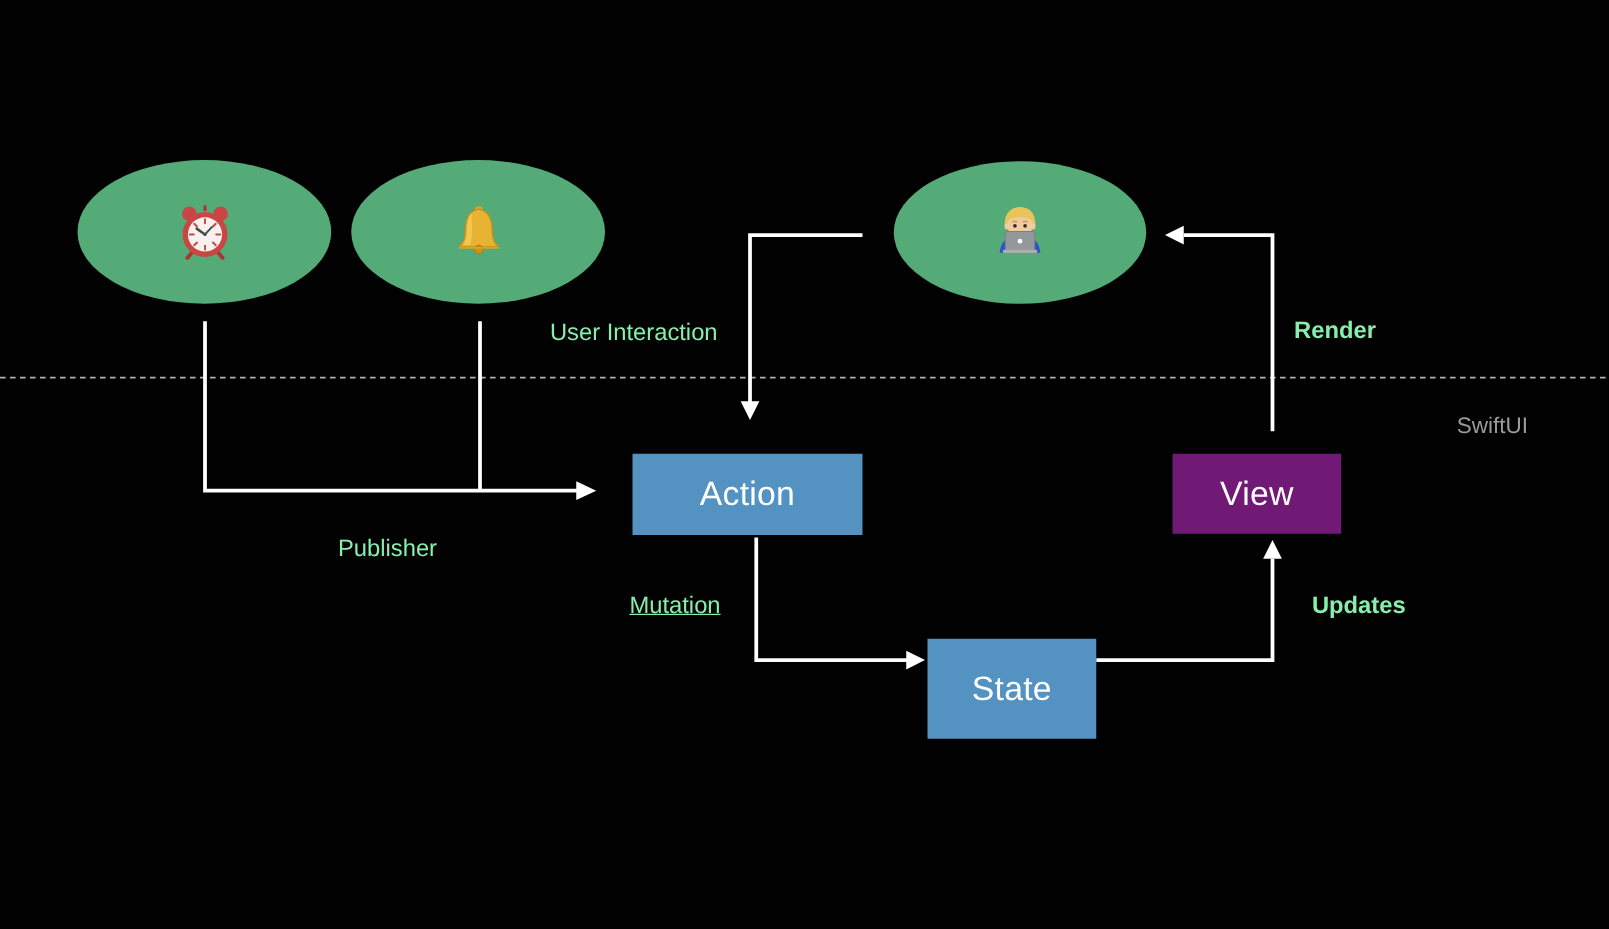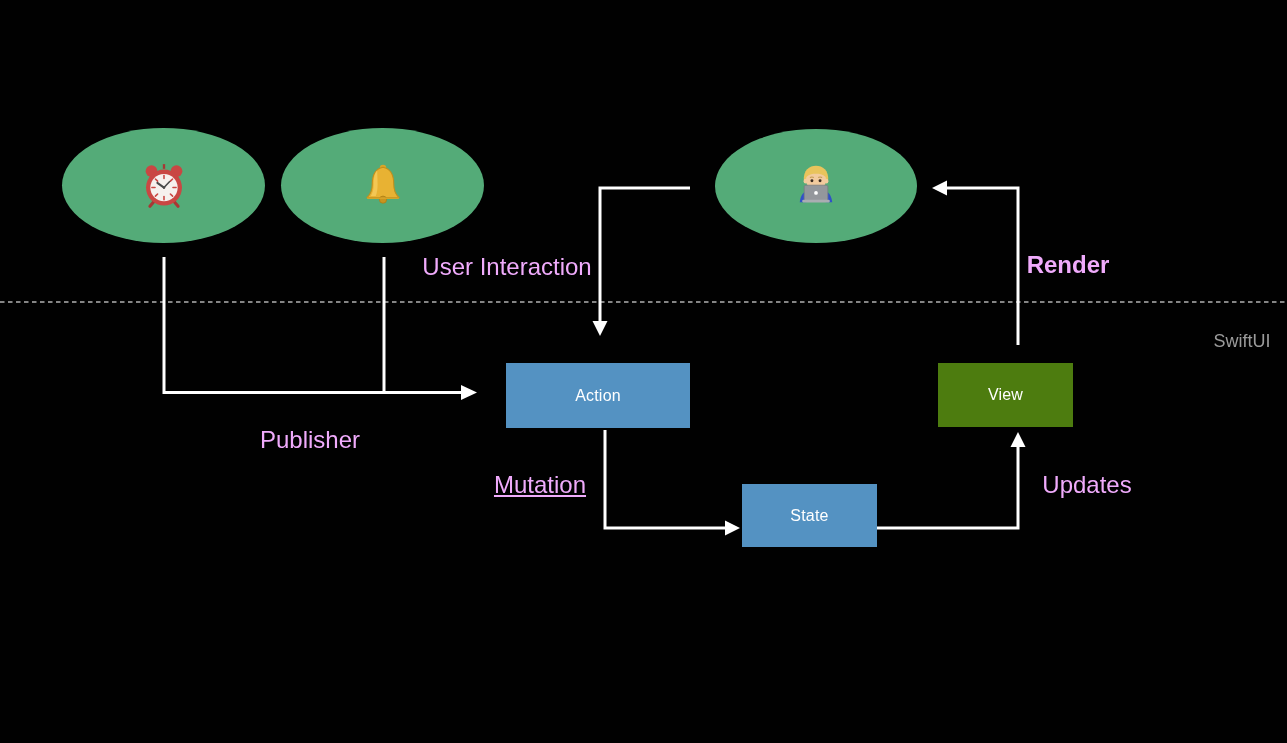--- a/index.html
+++ b/index.html
@@ -14,28 +14,28 @@
   .ellipse{
     position:absolute;
     border-radius:50%;
     display:flex;align-items:center;justify-content:center;
   }
   .node-icon{display:block;}
   .box{
     position:absolute;
     display:flex;align-items:center;justify-content:center;
     color:#fff;
-    font-size:16px;
+    font-size:27px;
     letter-spacing:.2px;
   }
   .edge-label{
     position:absolute;
     transform:translate(-50%,-50%);
-    color:#f0abfc;
-    font-size:24px;
+    color:#86efac;
+    font-size:19px;
     white-space:nowrap;
   }
   .framework-label{
     position:absolute;
     transform:translate(-50%,-50%);
     font-size:18px;
     white-space:nowrap;
   }
 </style>
 </head>
@@ -123,28 +123,28 @@
       <path d="M52 52 C51 44 48 40 44 38 L44 52 Z" fill="#3050c8"></path>
       <rect x="17.5" y="31" width="29" height="19" rx="2" fill="#94979c" stroke="#7c7f84" stroke-width="1"></rect>
       <circle cx="32" cy="40.5" r="2.3" fill="#ffffff"></circle>
       <rect x="15" y="49" width="34" height="3.2" rx="1.4" fill="#aaadb2"></rect>
     </svg>
   </div>
 
   <div class="box" style="left:506px;top:363px;width:184px;height:65px;background:#5492c2;">
     <span>Action</span>
   </div>
-  <div class="box" style="left:742px;top:484px;width:135px;height:63px;background:#5492c2;">
+  <div class="box" style="left:742px;top:511px;width:135px;height:80px;background:#5492c2;">
     <span>State</span>
   </div>
-  <div class="box" style="left:938px;top:363px;width:135px;height:64px;background:#4d7c0f;">
+  <div class="box" style="left:938px;top:363px;width:135px;height:64px;background:#701a75;">
     <span>View</span>
   </div>
 
   <div class="edge-label" style="left:507px;top:267px;">User Interaction</div>
   <div class="edge-label" style="left:1068px;top:265px;font-weight:bold;">Render</div>
   <div class="edge-label" style="left:310px;top:440px;">Publisher</div>
   <div class="edge-label" style="left:540px;top:485px;text-decoration:underline;">Mutation</div>
-  <div class="edge-label" style="left:1087px;top:485px;">Updates</div>
+  <div class="edge-label" style="left:1087px;top:485px;font-weight:bold;">Updates</div>
 
-  <div class="framework-label" style="left:1194px;top:341px;color:#9b9b9b;margin-left:48px;">SwiftUI</div>
+  <div class="framework-label" style="left:1194px;top:341px;color:#9b9b9b;">SwiftUI</div>
 
 </div>
 
 </body></html>

